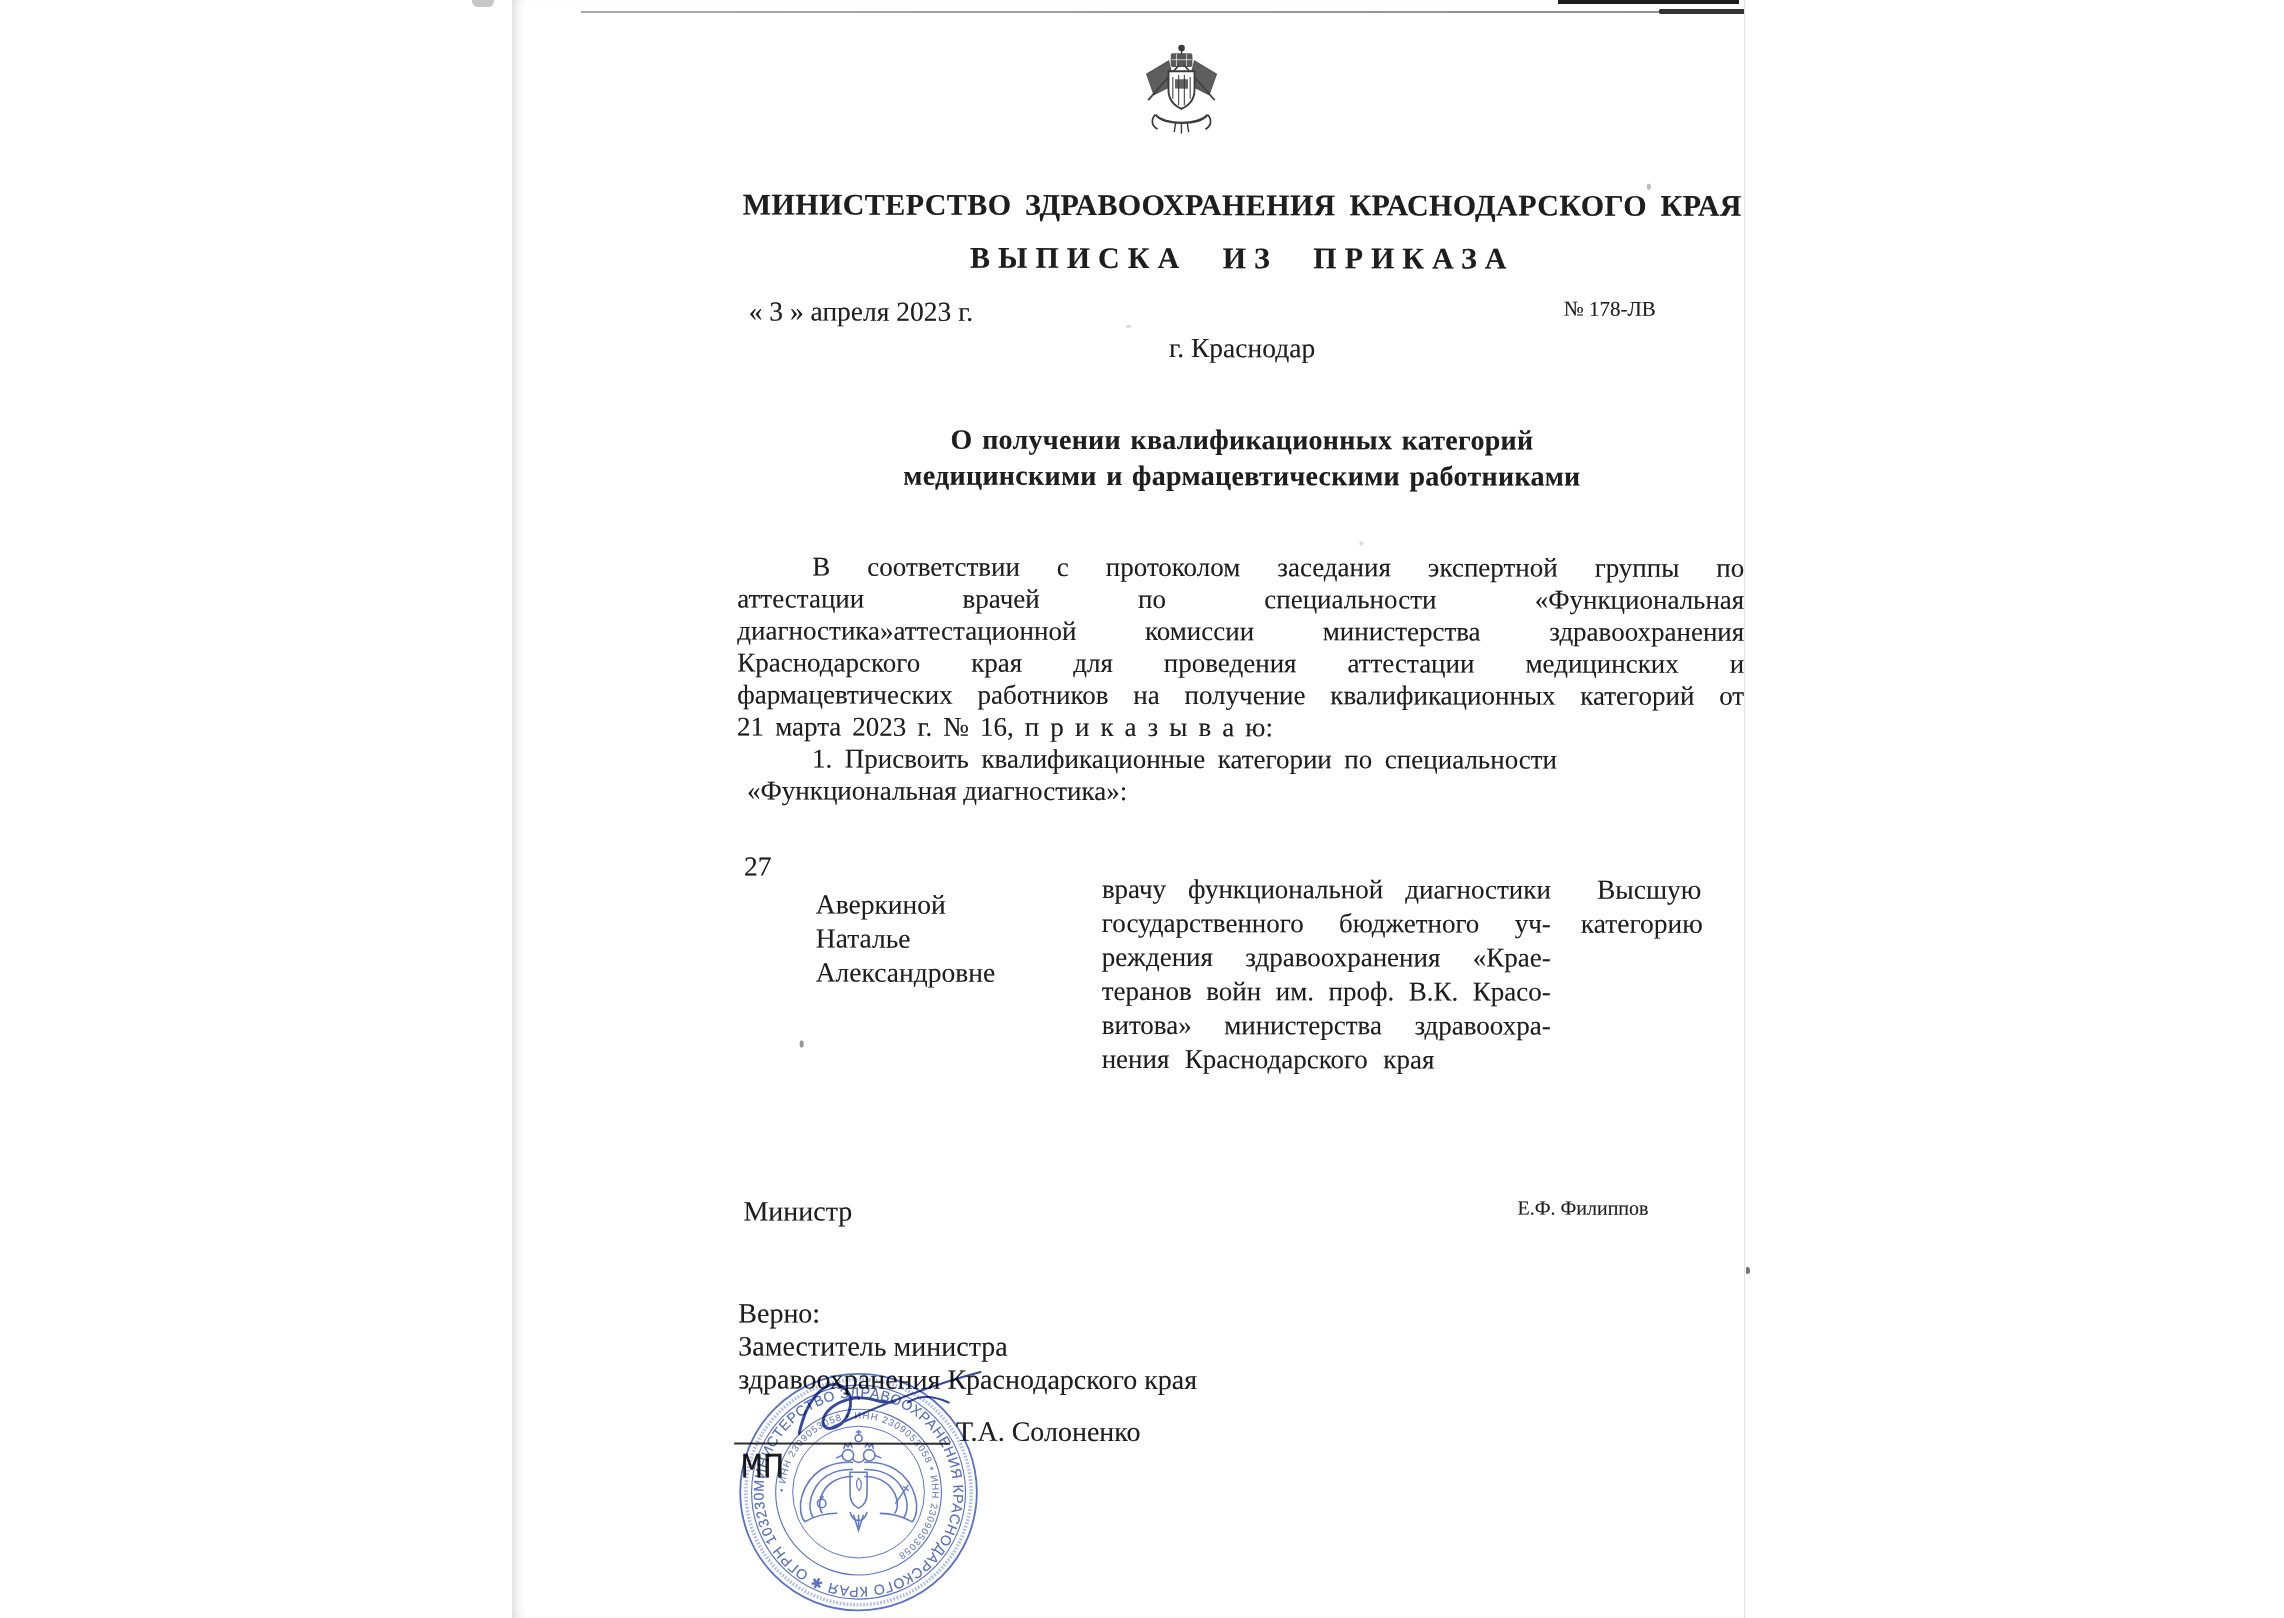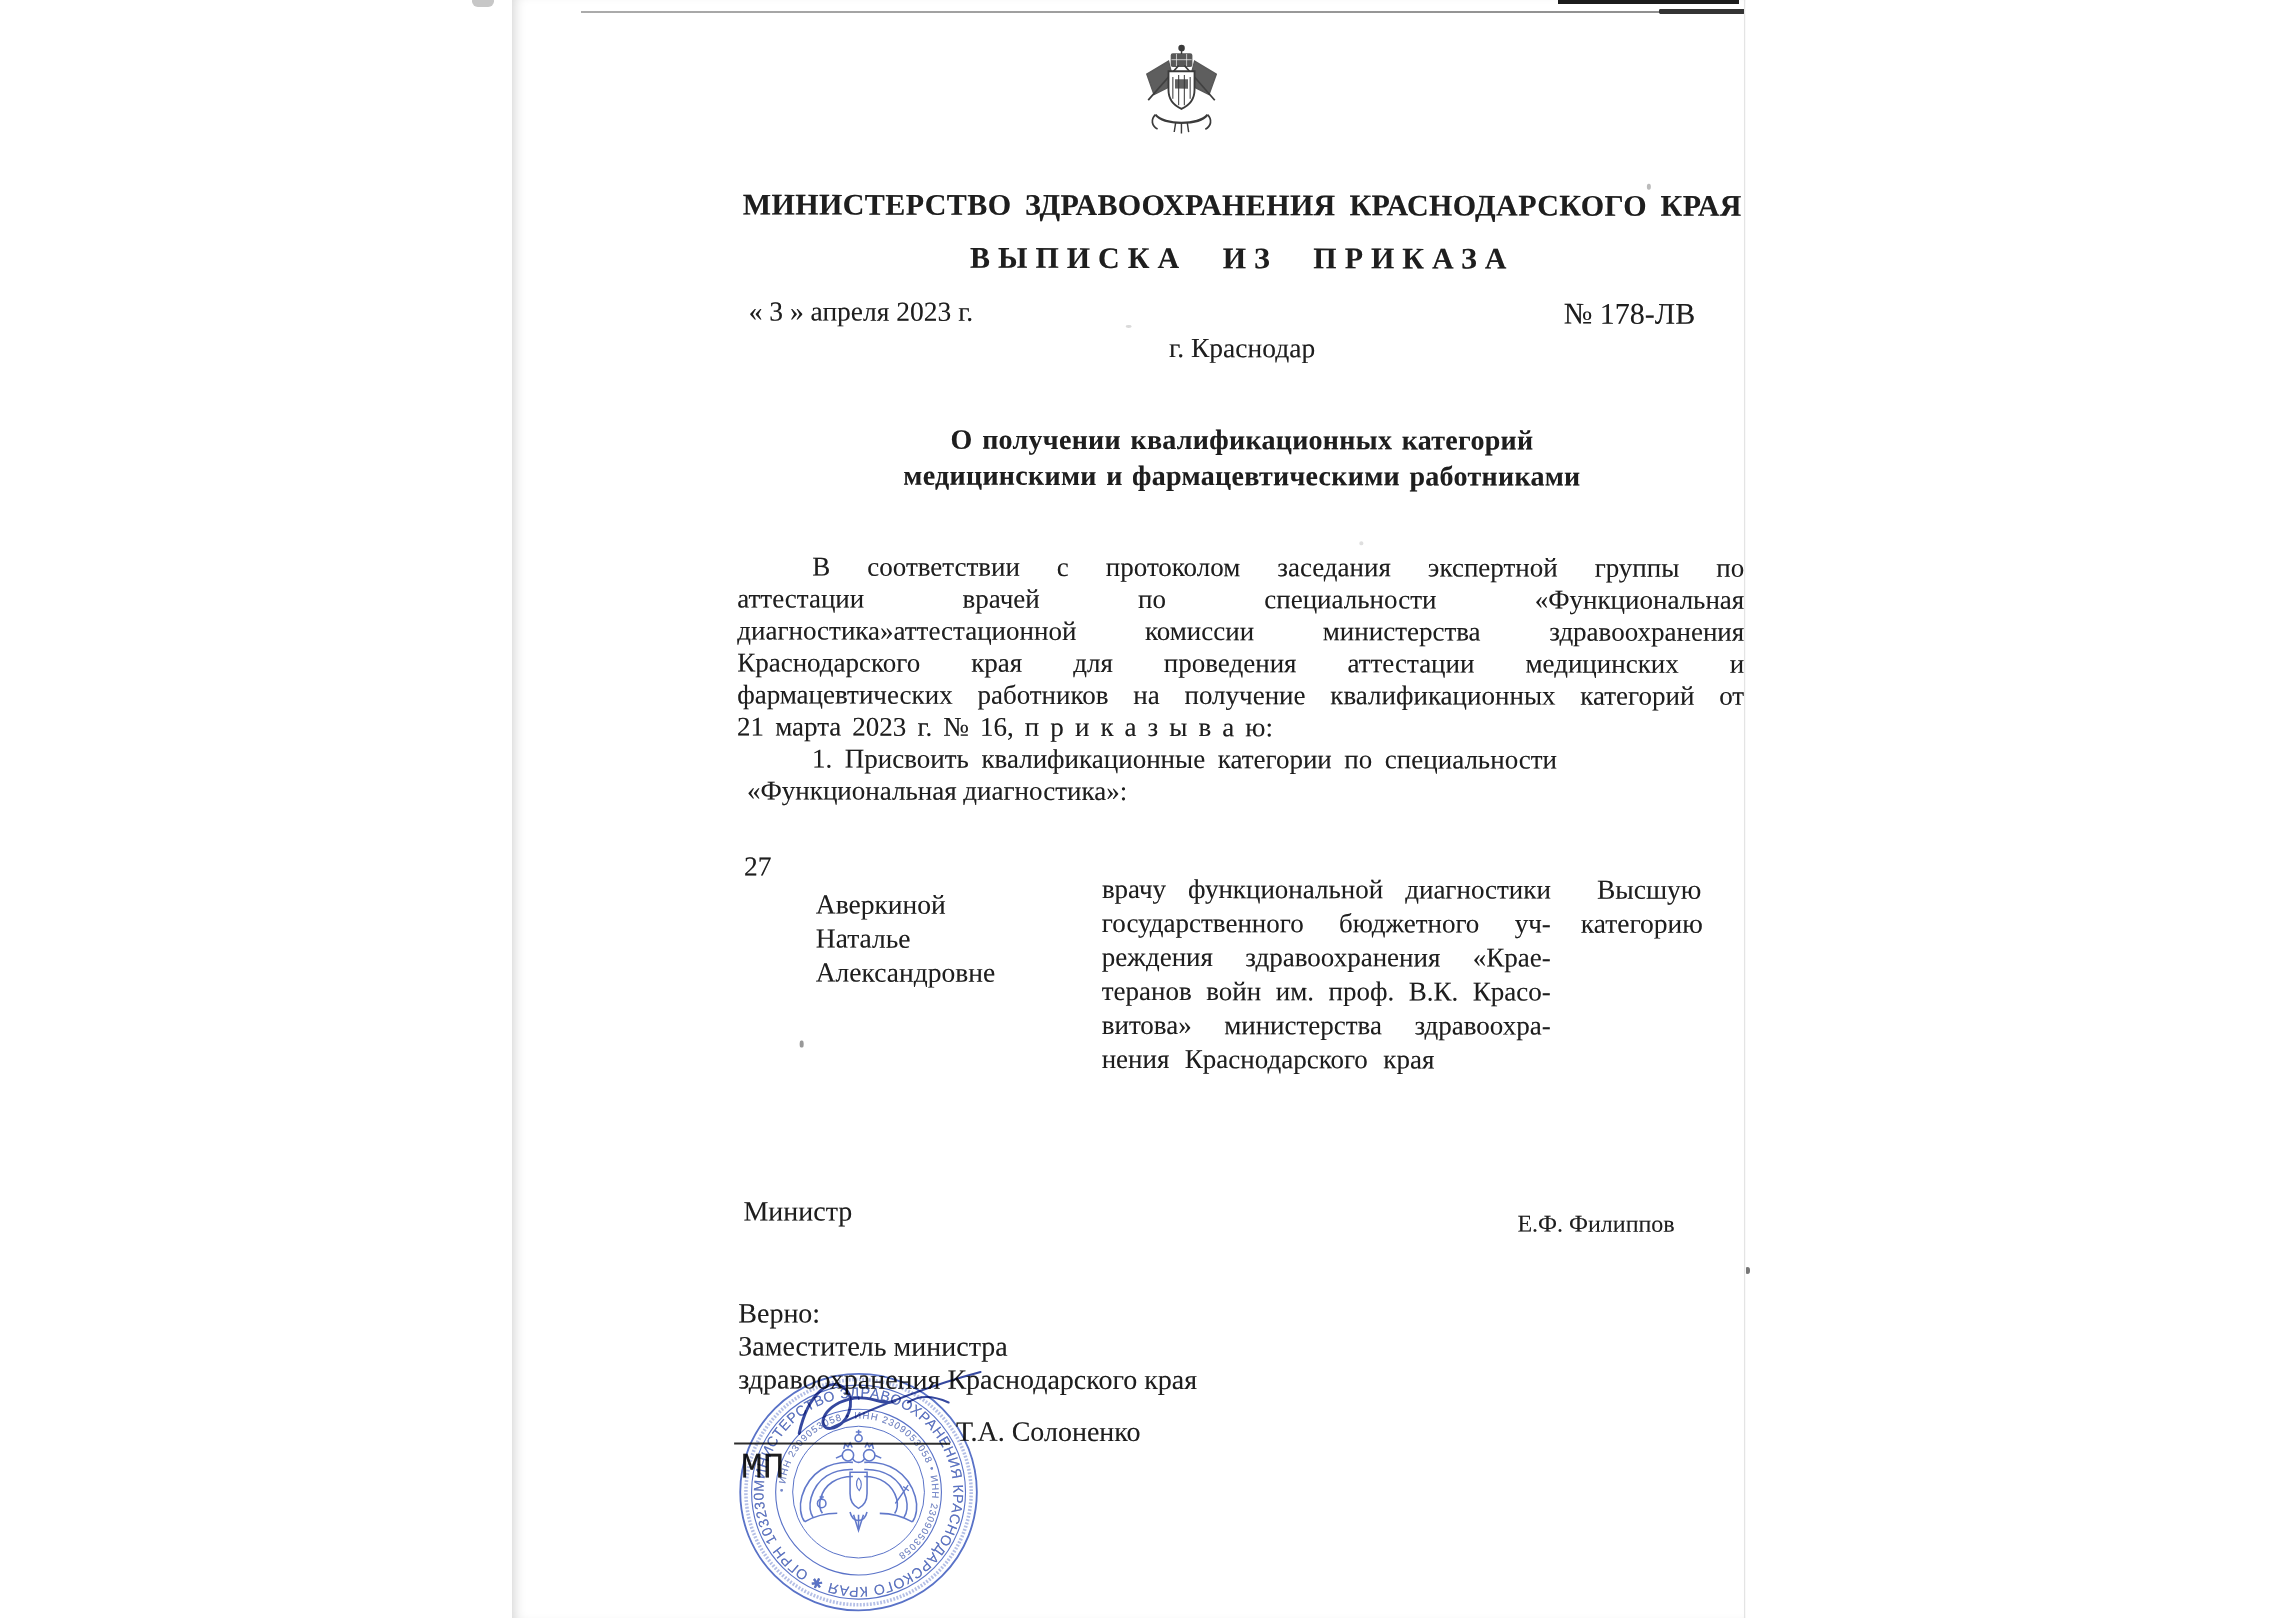--- a/index.html
+++ b/index.html
@@ -16,42 +16,42 @@
   .abs{position:absolute;}
   
   .topline{left:69px;top:11px;width:1164px;height:2.2px;background:linear-gradient(to right,#ababab,#8d8d8d);}
   .toplineDark{left:1147px;top:8.7px;width:86px;height:5px;background:#343434;border-radius:1.4px;}
   .topstreak{left:1046px;top:0;width:181px;height:3.6px;background:#1c1c1c;}
   .edgeRight{left:1232px;top:0;width:1.4px;height:1618px;background:#e4e4e4;}
   
   .h1{left:225px;top:188px;width:1009px;text-align:center;font-size:30px;font-weight:bold;letter-spacing:0.4px;word-spacing:5.8px;white-space:nowrap;}
   .h2{left:225px;top:241px;width:1009px;text-align:center;font-size:30px;font-weight:bold;letter-spacing:8px;word-spacing:20px;white-space:nowrap;}
   .date{left:236px;top:296px;font-size:27.5px;white-space:nowrap;}
-  .docnum{left:1051px;top:296px;font-size:30px;white-space:nowrap;}
+  .docnum{left:1051px;top:296px;font-size:21px;white-space:nowrap;}
   .city{left:225px;top:332px;width:1009px;text-align:center;font-size:27.5px;}
   .title{left:225px;top:422px;width:1009px;text-align:center;font-size:28px;font-weight:bold;line-height:36px;letter-spacing:0.3px;word-spacing:2.2px;}
   
   .para{left:225px;top:551px;width:1007px;font-size:27px;line-height:32px;}
   .para div{height:32px;box-sizing:border-box;}
   .jl{text-align:justify;text-align-last:justify;}
   .ind{padding-left:75px;}
   .ind2{padding-left:10px;}
   .ws6{word-spacing:4.3px;}
   .ws8{word-spacing:5.8px;}
   
   .tblnum{left:232px;top:839px;font-size:27.5px;margin-top:12px;}
   .tblname{left:304px;top:888px;font-size:27.5px;line-height:34px;}
   .tbldesc{left:590px;top:872px;width:449px;font-size:27px;line-height:34px;}
   .tbldesc div{height:34px;box-sizing:border-box;}
   .tbldesc .last{word-spacing:8.7px;}
   .tblcat{left:1069px;top:872px;width:152px;font-size:27.5px;line-height:34px;}
   .tblcat .c0{padding-left:16px;}
   
   .minlabel{left:232px;top:1196px;font-size:28px;}
-  .minname{left:1006px;top:1196px;font-size:24px;white-space:nowrap;margin-top:14px;}
+  .minname{left:1006px;top:1196px;font-size:20px;white-space:nowrap;}
   .verno{left:227px;top:1297px;font-size:28px;line-height:33px;}
   .sol{left:437px;top:1416px;font-size:28px;white-space:nowrap;padding-left:8px;}
   .sigline{left:223px;top:1443px;width:216px;height:2.2px;background:#2c2c2c;}
   .mp{left:230px;top:1448px;font-size:36px;font-family:Liberation Mono, monospace;}
   
   .emblem{left:628px;top:42px;width:81px;height:96px;}
   .stamp{left:220px;top:1365px;width:255px;height:255px;mix-blend-mode:multiply;opacity:.93;}
   .sigink{left:275px;top:1365px;width:203px;height:87px;mix-blend-mode:multiply;}
   
   .speck{position:absolute;border-radius:50%;}

